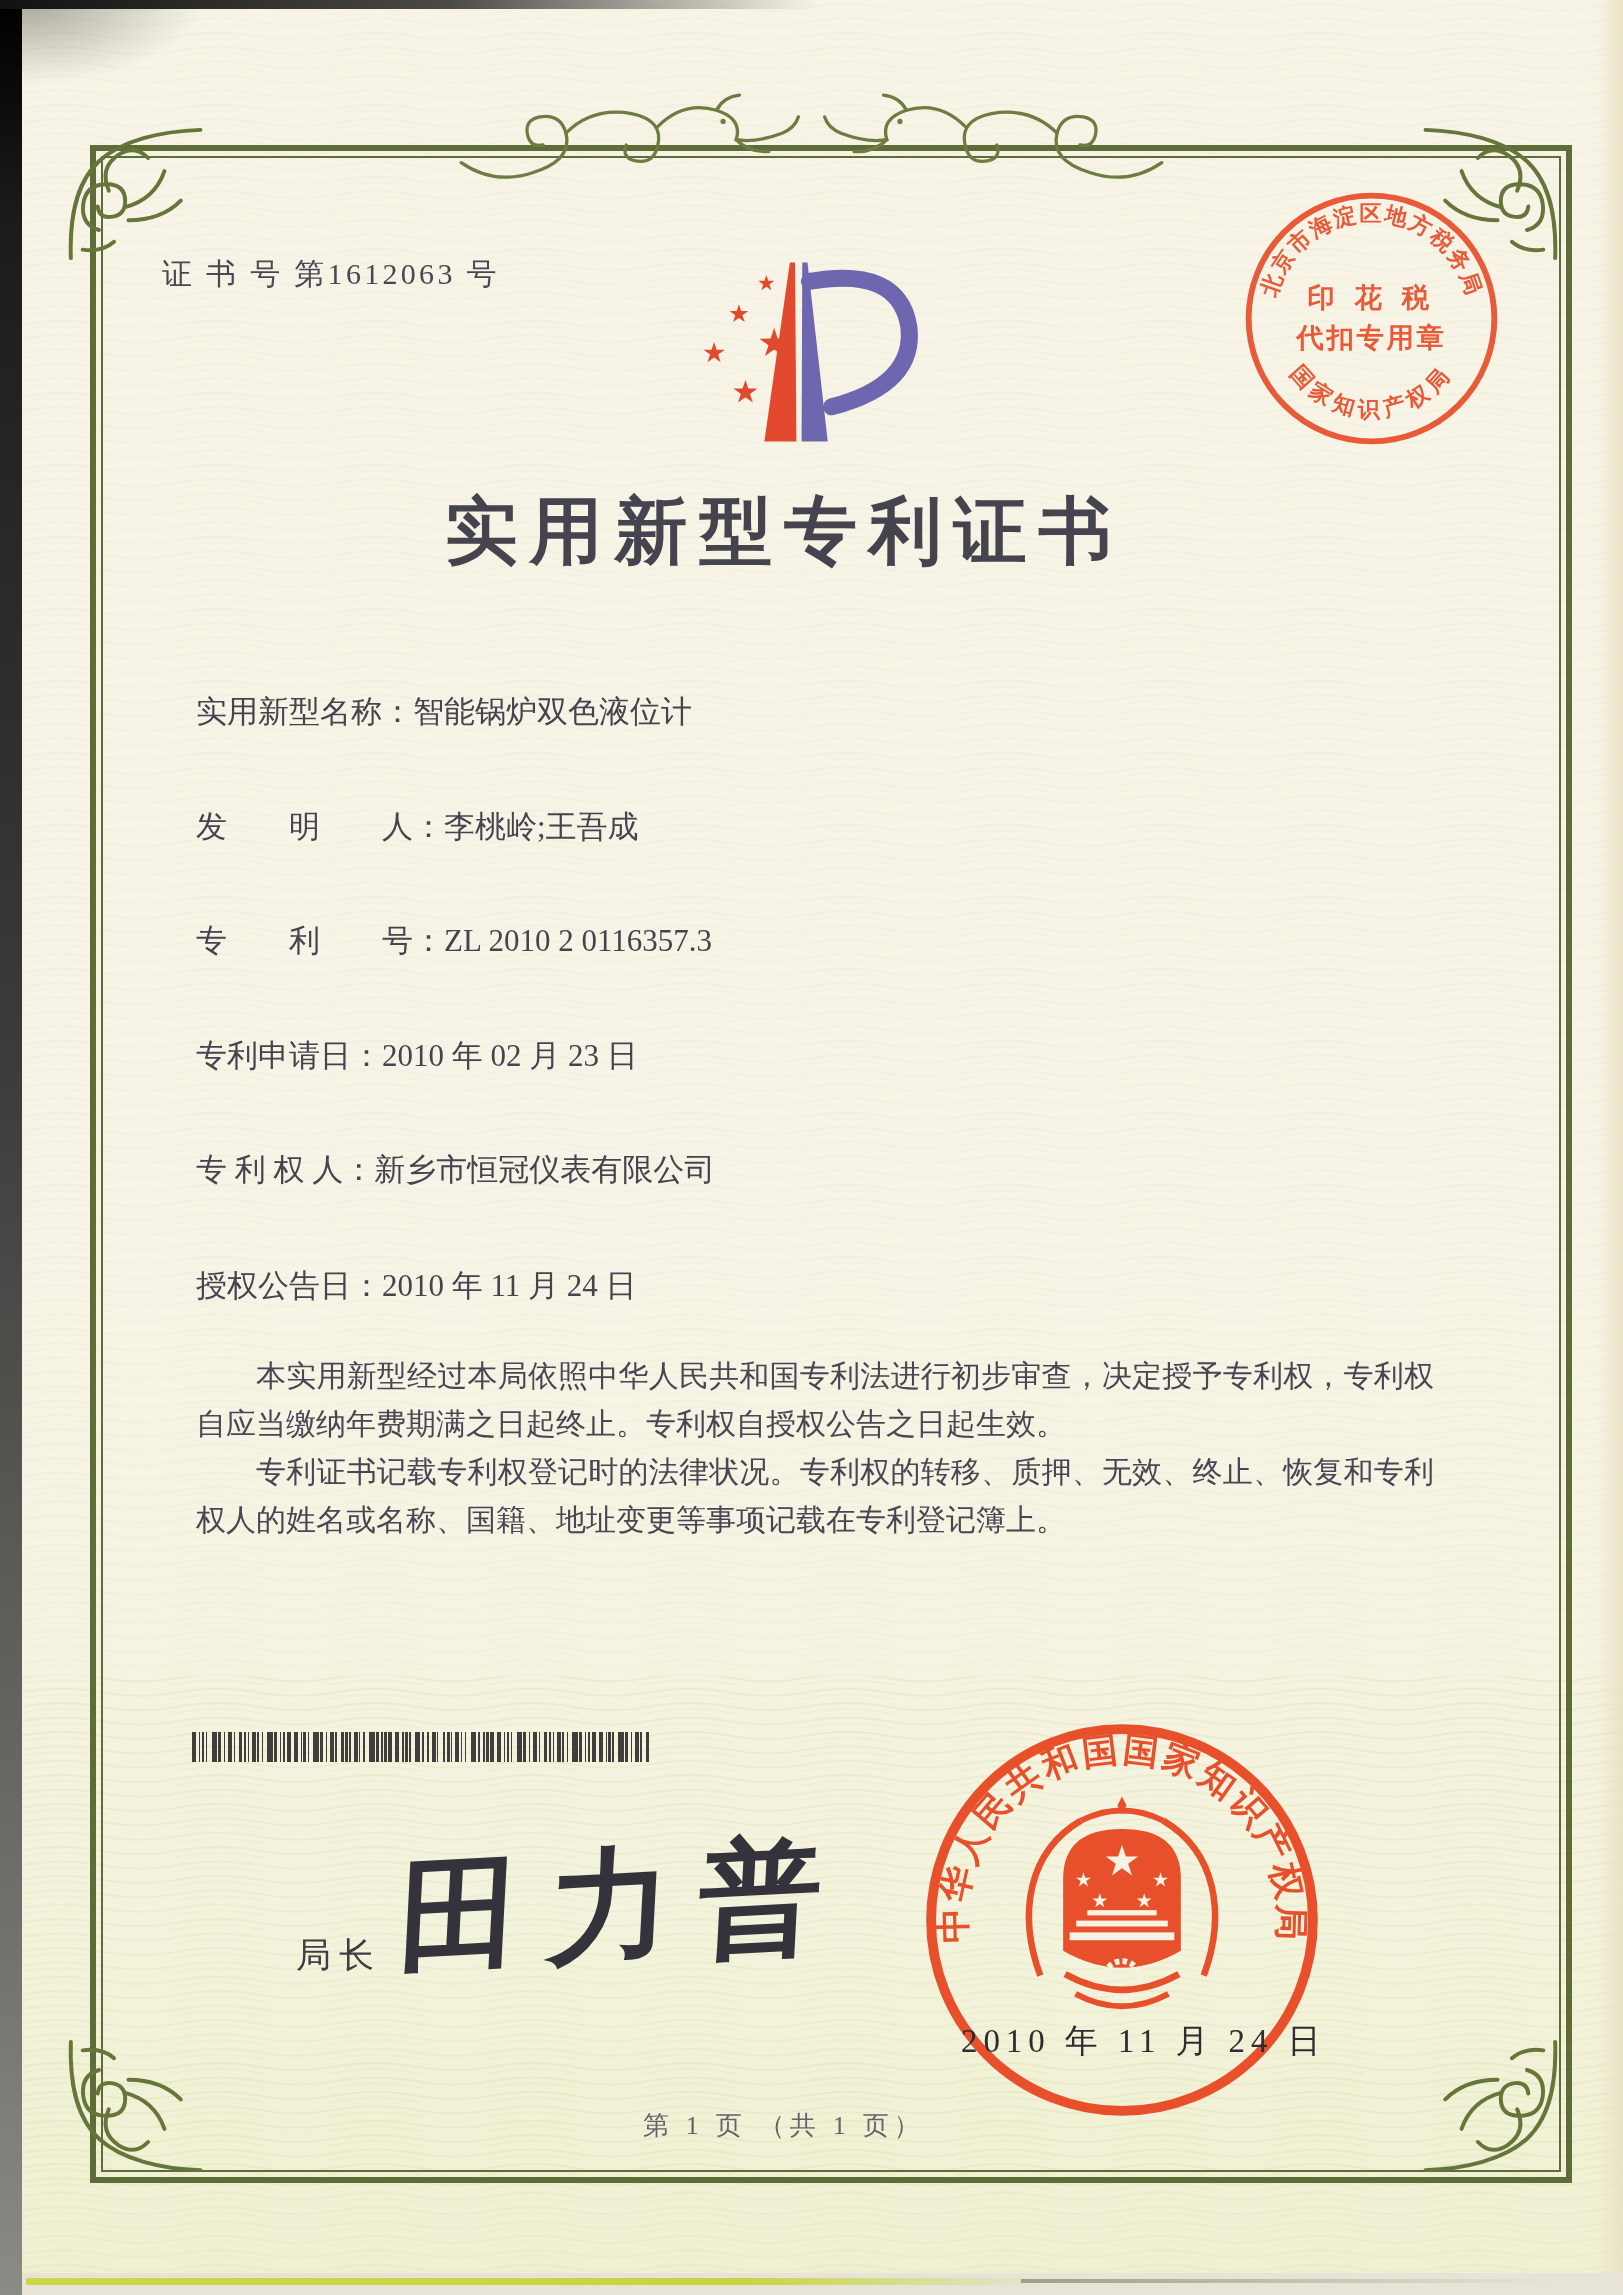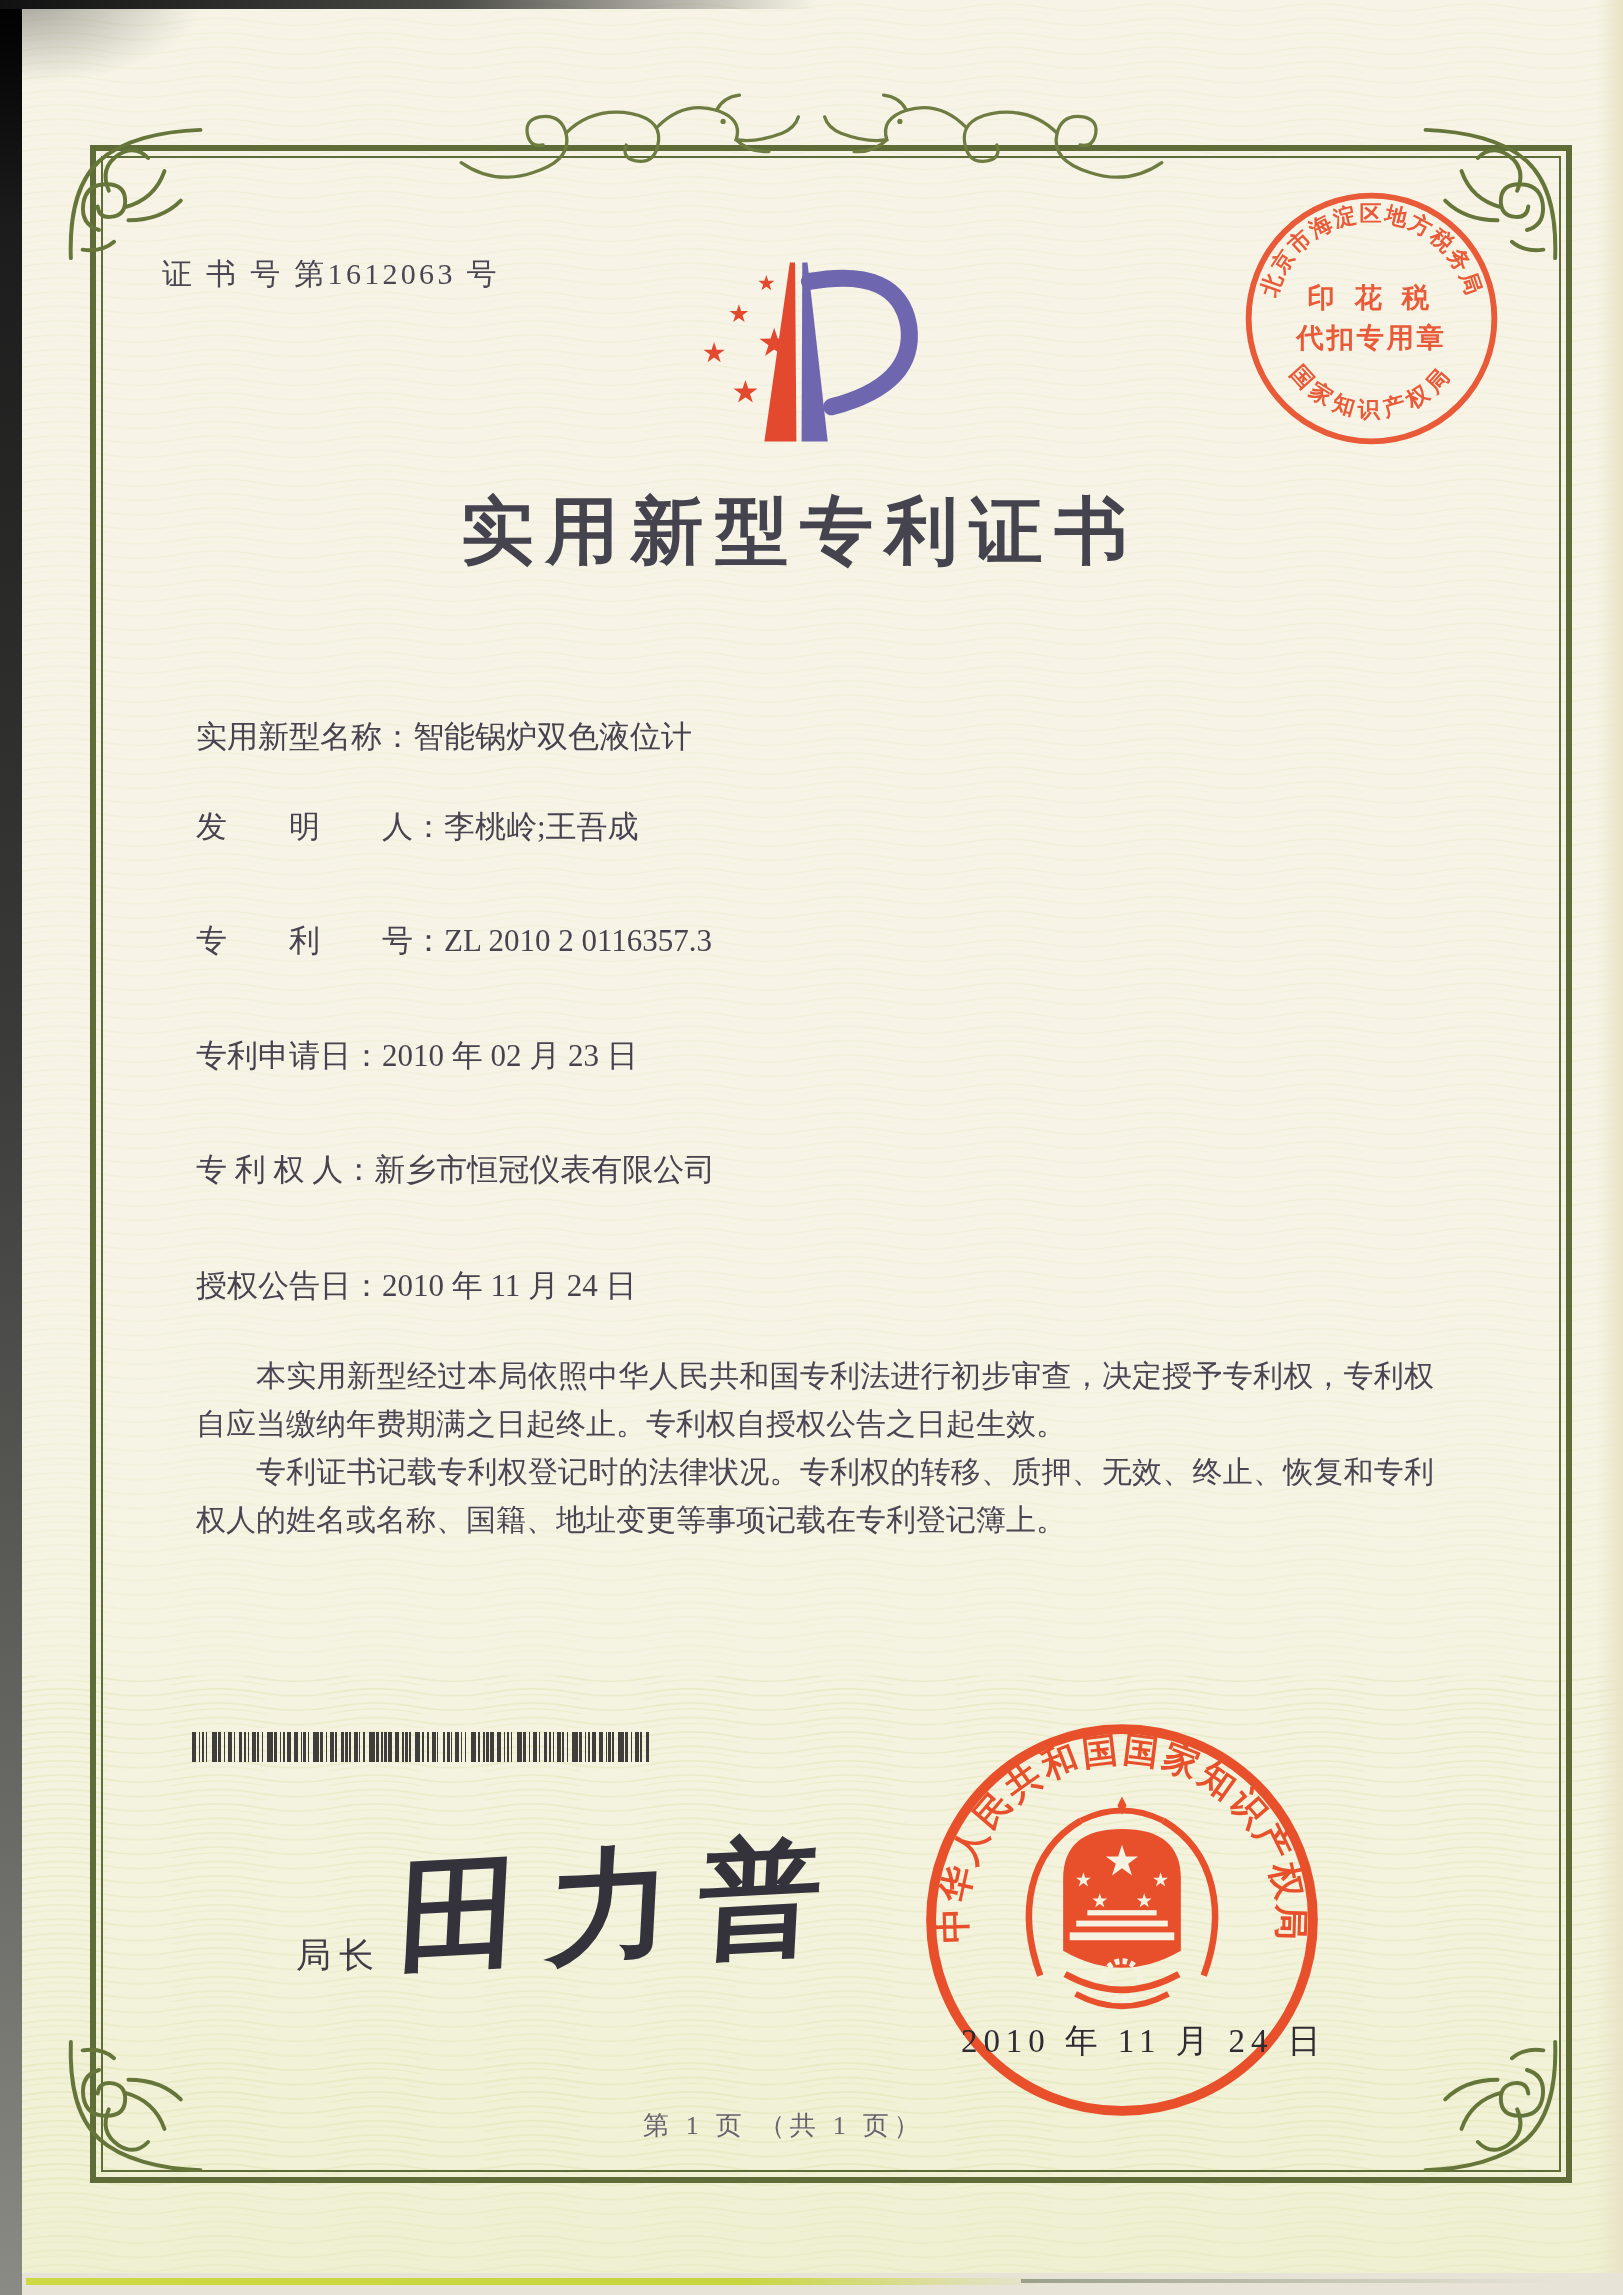--- a/index.html
+++ b/index.html
@@ -25,25 +25,25 @@
   
   .frame{position:absolute;left:90px;top:145px;width:1470px;height:2026px;
     border:6.5px solid #5e6d38;z-index:2;}
   .frame-inner{position:absolute;inset:4.6px;border:2px solid #5e6d38;}
   .corner{position:absolute;z-index:3;}
   .dragons{position:absolute;left:435px;top:84px;z-index:3;}
   
   .cert-no{position:absolute;left:162px;top:254px;z-index:4;font-size:30px;letter-spacing:3.3px;color:#4a4752;}
   .logo{position:absolute;left:668px;top:254px;z-index:4;}
   .stamp-top{position:absolute;left:1231px;top:178px;z-index:5;}
-  .doc-title{position:absolute;left:16px;top:483px;width:1568px;text-align:center;z-index:4;
+  .doc-title{position:absolute;left:0;top:483px;width:1568px;text-align:center;z-index:4;
     font-family:"Liberation Sans","DejaVu Sans",sans-serif;font-weight:bold;
     font-size:73px;letter-spacing:11.8px;color:#45434e;}
   .field{position:absolute;left:196px;z-index:4;font-size:31px;color:#47424e;white-space:nowrap;}
-  .f0{top:716px}.f1{top:806px}.f2{top:920px}.f3{top:1035px}.f4{top:1149px}.f5{top:1265px}
+  .f0{top:691px}.f1{top:806px}.f2{top:920px}.f3{top:1035px}.f4{top:1149px}.f5{top:1265px}
   .body-text{position:absolute;left:196px;top:1352px;width:1238px;z-index:4;
     font-size:30px;line-height:48px;color:#4b4553;text-align:justify;}
   .body-text p{margin:0;text-indent:2em;}
   .barcode{position:absolute;left:192px;top:1732px;width:478px;height:30px;z-index:4;
     display:flex;align-items:stretch;}
   .barcode span{display:inline-block;height:100%;background:#3f3e3a;}
   .sig-role{position:absolute;left:296px;top:1932px;z-index:4;font-size:35px;letter-spacing:7.9px;color:#3f3c46;}
   .sig-name{position:absolute;left:398px;top:1825px;z-index:4;font-size:123px;font-weight:bold;
     letter-spacing:27.5px;color:#34323b;transform:rotate(-3deg) skewX(-6deg);white-space:nowrap;}
   .seal{position:absolute;left:916px;top:1714px;z-index:4;}

